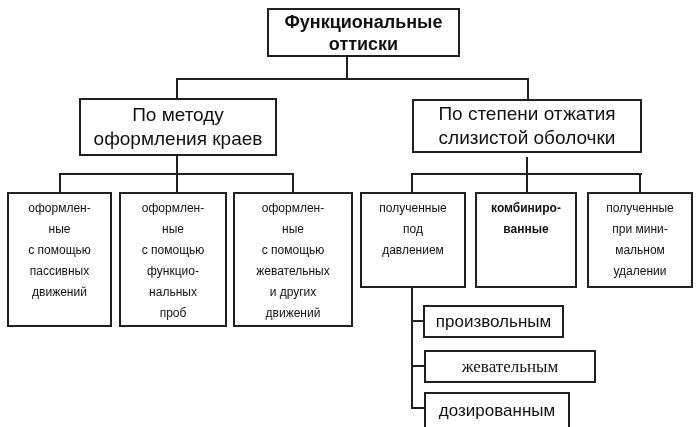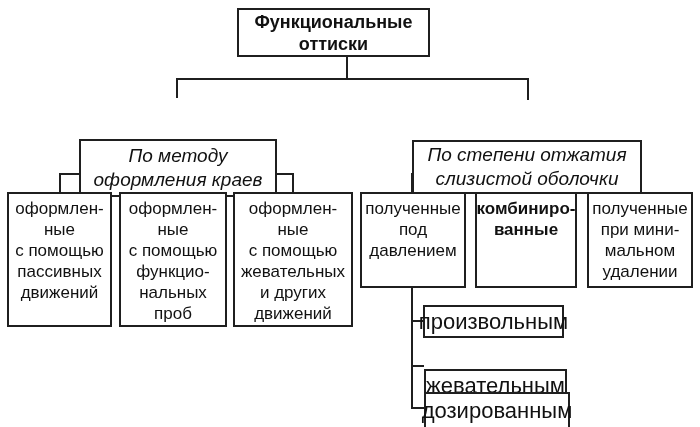--- a/index.html
+++ b/index.html
@@ -30,30 +30,28 @@
   }
   .v-center { justify-content: center; }
   .v-top    { justify-content: flex-start; padding-top: 4px; }
   .root-text {
     font-size: 18px;
     font-weight: bold;
     line-height: 22px;
   }
   .branch-text {
     font-size: 19px;
-    font-style: italic;
     line-height: 24px;
-    margin-top: 41px;
   }
   .leaf-text {
-    font-size: 17px;
+    font-size: 12px;
     line-height: 21px;
   }
   .small-text {
-    font-size: 22px;
+    font-size: 17px;
     line-height: 20px;
     align-items: center;
   }
   .line {
     position: absolute;
     background: #1f1f1f;
     z-index: 1;
   }
 </style>
 </head>
@@ -74,21 +72,21 @@
   <div class="line" style="left:526px; top:157px; width:2px;   height:35px;"></div>
   <div class="line" style="left:411px; top:173px; width:231px; height:2px;"></div>
   <div class="line" style="left:411px; top:173px; width:2px;   height:19px;"></div>
   <div class="line" style="left:639px; top:173px; width:2px;   height:19px;"></div>
 
   <div class="line" style="left:411px; top:288px; width:2px;   height:121px;"></div>
   <div class="line" style="left:411px; top:320px; width:12px;  height:2px;"></div>
   <div class="line" style="left:411px; top:365px; width:13px;  height:2px;"></div>
   <div class="line" style="left:411px; top:407px; width:13px;  height:2px;"></div>
 
-  <div class="box v-center root-text" style="left:237px; top:8px; width:193px; height:49px;">
+  <div class="box v-center root-text" style="left:267px; top:8px; width:193px; height:49px;">
     <span>Функциональные
 оттиски</span>
   </div>
 
   <div class="box v-center branch-text" style="left:79px; top:98px; width:198px; height:58px;">
     <span>По методу
 оформления краев</span>
   </div>
 
   <div class="box v-center branch-text" style="left:412px; top:99px; width:230px; height:54px;">
@@ -137,21 +135,21 @@
     <span>полученные
 при мини-
 мальном
 удалении</span>
   </div>
 
   <div class="box v-center small-text" style="left:423px; top:305px; width:141px; height:33px;">
     <span>произвольным</span>
   </div>
 
-  <div class="box v-center small-text" style="left:424px; top:369px; width:143px; height:33px;">
+  <div class="box v-center small-text" style="left:424px; top:350px; width:172px; height:33px;font-family:Liberation Serif, serif;">
     <span>жевательным</span>
   </div>
 
   <div class="box v-center small-text" style="left:424px; top:392px; width:146px; height:38px;">
     <span>дозированным</span>
   </div>
 
 </div>
 
 </body></html>

